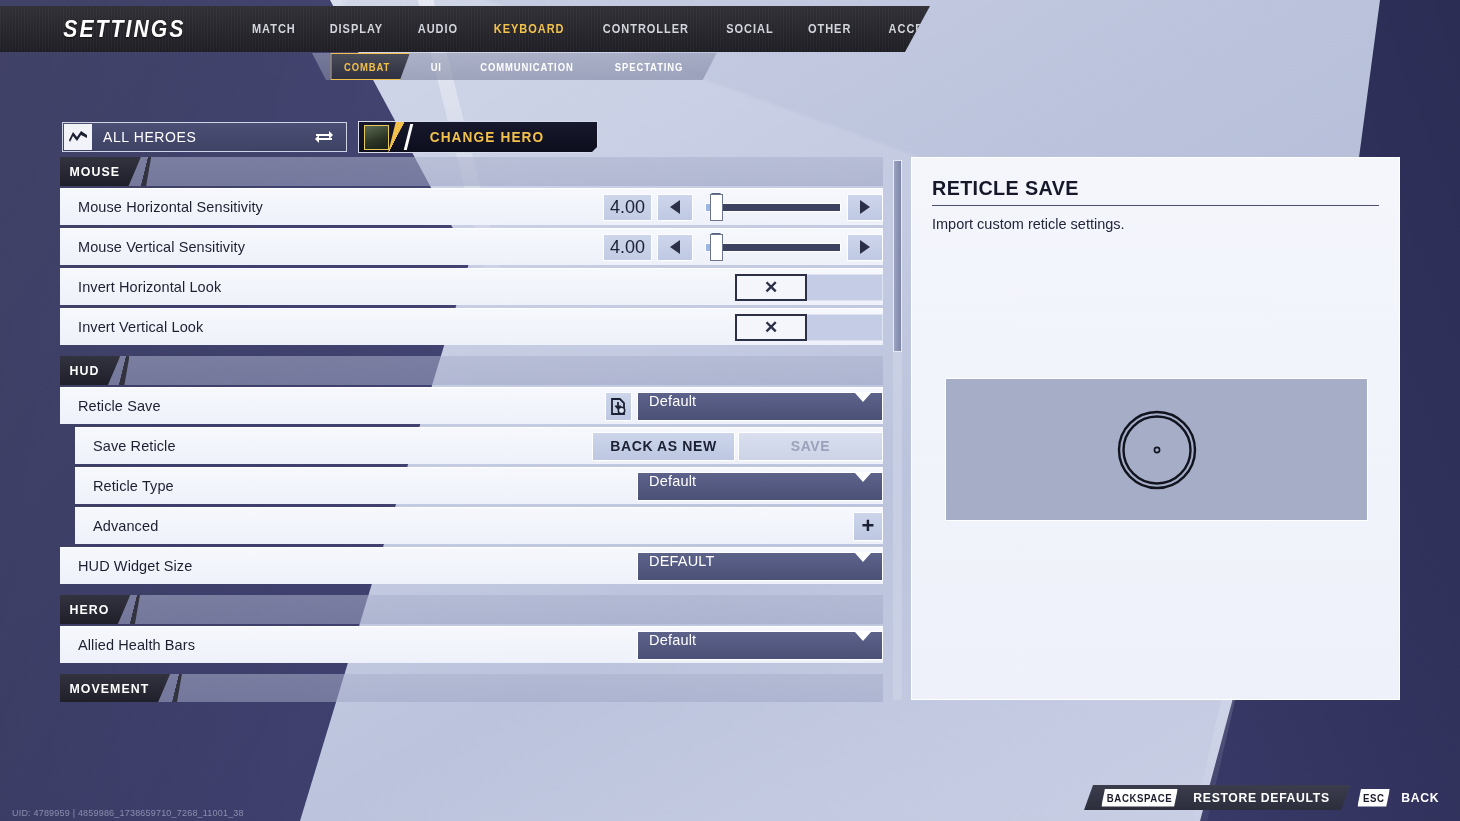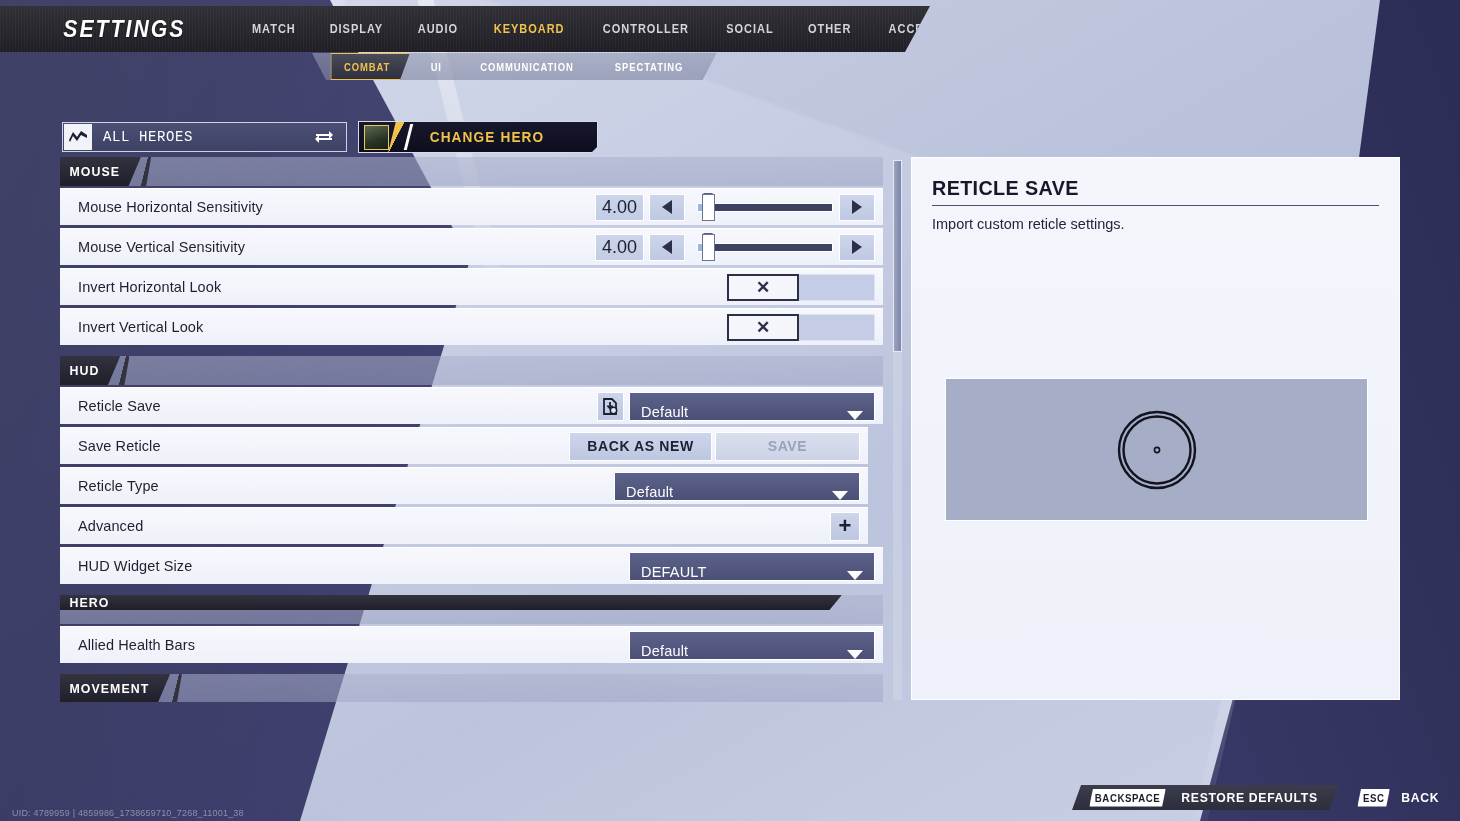--- a/index.html
+++ b/index.html
@@ -105,21 +105,21 @@
     background: linear-gradient(180deg, #4b4f74, #3e4265);
     border: 1px solid #cdd2e4;
     display: flex; align-items: center; cursor: pointer;
   }
   .hero-icon {
     width: 28px; height: 26px; margin-left: 1px;
     background: #f1f3f9; display: flex; align-items: center; justify-content: center;
   }
   .hero-select-label {
     color: #ffffff; font-size: 14px; letter-spacing: 0.6px;
-    margin-left: 11px; flex: 1; font-family: Liberation Mono, monospace;
+    margin-left: 11px; flex: 1;
   }
   .swap-icon { margin-right: 12px; display: flex; }
 
   .change-hero {
     position: absolute; left: 358px; top: 121px; width: 240px; height: 32px;
     background: linear-gradient(180deg, #17182c, #0d0e1c);
     border: 1px solid #d8dcea;
     clip-path: polygon(0 0, 100% 0, 100% calc(100% - 7px), calc(100% - 7px) 100%, 0 100%);
     display: flex; align-items: center; cursor: pointer;
   }
@@ -163,23 +163,23 @@
     width: 12px; margin-left: -6px;
     background: linear-gradient(104deg, rgba(0,0,0,0) 47%, #32333f 47.5%, #32333f 100%);
     clip-path: polygon(7px 0, 100% 0, 58% 100%, 0 100%);
   }
 
   .row {
     display: flex; align-items: center;
     height: 37px; margin-bottom: 3px;
     background: linear-gradient(180deg, #f6f8fd 0%, #eef1f9 100%);
     border-top: 1px solid #ffffff;
-    padding-left: 18px; padding-right: 8px;
-  }
-  .row.sub { width: 808px; }
+    padding-left: 18px; padding-right: 0;
+  }
+  .row.sub { margin-left: 15px; width: 808px; }
   .row-label {
     flex: 1; color: #1e2030; font-size: 14.5px; letter-spacing: 0.1px;
   }
   .row-ctrl { display: flex; align-items: center; height: 100%; }
 
   
   .num-box {
     width: 49px; height: 27px; margin-right: 5px;
     background: linear-gradient(180deg, #ccd5ea, #c2cce4);
     border: 1px solid #ffffff;
@@ -232,21 +232,21 @@
   }
   .x-glyph {
     color: #2b3047; font-size: 17px; font-weight: 700; line-height: 1;
   }
 
   
   .dropdown {
     width: 246px; height: 29px;
     background: linear-gradient(180deg, #5c6289, #4b5077);
     border: 1px solid #ffffff;
-    display: flex; align-items: flex-end; justify-content: space-between;
+    display: flex; align-items: flex-start; justify-content: space-between;
     padding: 0 11px; cursor: pointer;
   }
   .dropdown-value { color: #ffffff; font-size: 14.5px; letter-spacing: 0.2px; }
   .caret {
     width:0;height:0;border-left:8px solid transparent;border-right:8px solid transparent;
     border-top:9px solid #ffffff;
   }
 
   .icon-btn {
     width: 27px; height: 29px; margin-right: 5px;
@@ -299,21 +299,21 @@
   .reticle-preview {
     position: absolute; left: 33px; top: 220px;
     width: 423px; height: 143px;
     background: #a6adc7; border: 1px solid #ffffff;
     display: flex; align-items: center; justify-content: center;
   }
 
   
   .footer {
     position: absolute; right: 0; bottom: 11px;
-    display: flex; align-items: center; gap: 12px;
+    display: flex; align-items: center; gap: 0;
   }
   .hint-group {
     display: flex; align-items: center; height: 25px;
     background: linear-gradient(180deg, #3b3d4d, #2c2e3c);
     clip-path: polygon(9px 0, 100% 0, calc(100% - 9px) 100%, 0 100%);
     padding: 0 16px 0 14px; margin-right: 6px;
   }
   .hint-group.plain { background: none; clip-path: none; padding: 0 14px 0 0; }
   .key-cap {
     background: #ffffff; color: #1b1d2b;
@@ -509,21 +509,21 @@
       <div class="row">
         <div class="row-label">HUD Widget Size</div>
         <div class="row-ctrl">
           <div class="dropdown">
             <span class="dropdown-value">DEFAULT</span>
             <span class="caret"></span>
           </div>
         </div>
       </div>
 
-      <div class="section-head" style="margin-top:11px;flex-direction:column;">
+      <div class="section-head" style="margin-top:11px;">
         <div class="section-tag">HERO</div>
         <div class="section-slash"></div>
       </div>
 
       <div class="row">
         <div class="row-label">Allied Health Bars</div>
         <div class="row-ctrl">
           <div class="dropdown">
             <span class="dropdown-value">Default</span>
             <span class="caret"></span>

